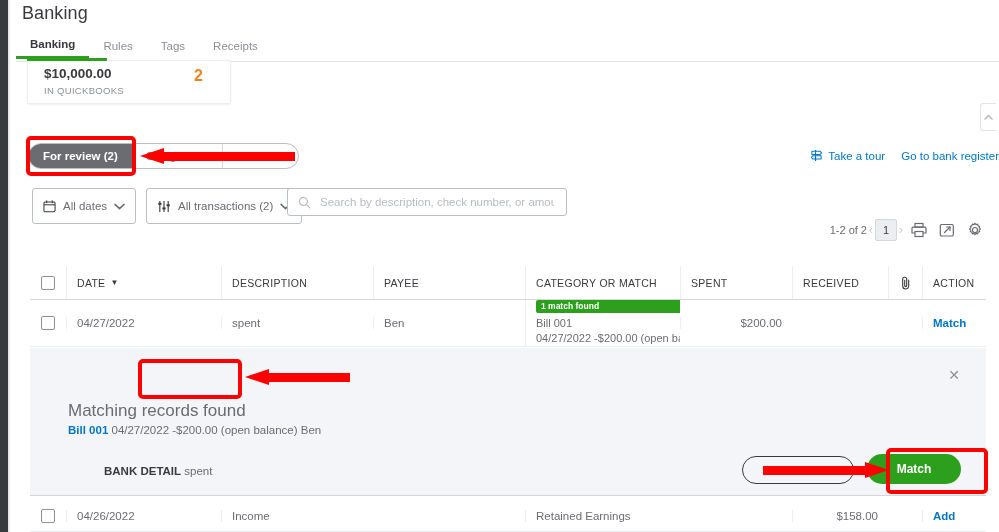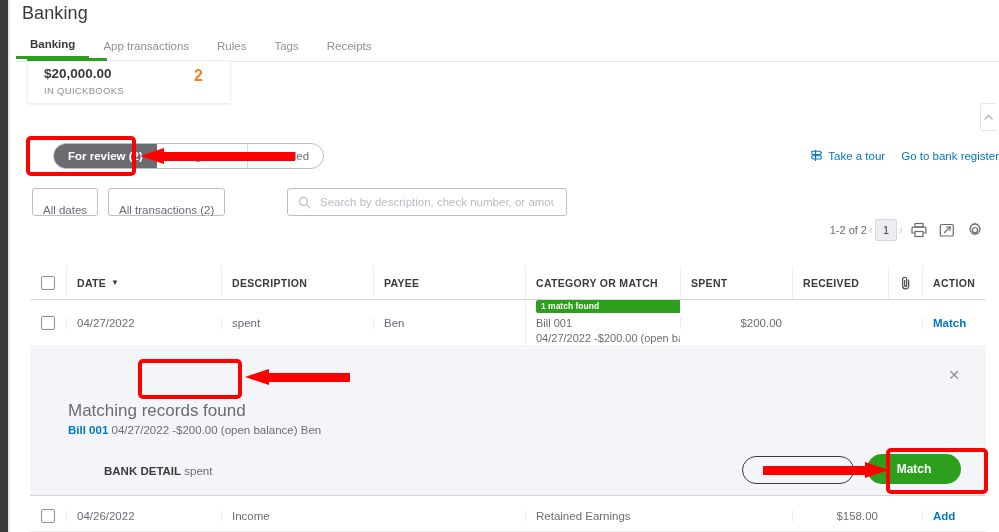--- a/index.html
+++ b/index.html
@@ -93,21 +93,21 @@
     background: #ffffff;
     border: 1px solid #e3e5e8;
     border-right: none;
     border-radius: 3px 0 0 3px;
     display: flex; align-items: center; justify-content: center;
     cursor: pointer;
   }
 
   
   .pill-group {
-    position: absolute; left: 53px; top: 143px;
+    position: absolute; left: 28px; top: 143px;
     height: 26px;
     display: flex;
     border: 1px solid #babec5;
     border-radius: 14px;
     background: #ffffff;
     overflow: hidden;
   }
   .pill-seg {
     display: flex; align-items: center; justify-content: center;
     font-size: 11.5px; color: #6b6c72;
@@ -125,25 +125,24 @@
   .toolbar-links {
     position: absolute; top: 149px; right: 0;
     display: flex; align-items: center; gap: 16px;
     font-size: 11.5px;
   }
   .tlink { color: #0077c5; cursor: pointer; display: flex; align-items: center; gap: 5px; white-space: nowrap; }
 
   
   .filters { position: absolute; left: 32px; top: 188px; display: flex; gap: 10px; align-items: center; }
   .fbtn {
-    height: 28px; border: 1px solid #babec5; border-radius: 3px;
+    height: 36px; border: 1px solid #babec5; border-radius: 3px;
     background: #fff; display: flex; align-items: center; gap: 7px;
-    padding: 8px 10px; font-size: 11.5px; color: #6b6c72; cursor: pointer;
+    padding: 0 10px; font-size: 11.5px; color: #6b6c72; cursor: pointer;
     white-space: nowrap;
-    flex-direction: column;
   }
   .searchbox {
     position: absolute; left: 287px; top: 188px;
     width: 280px; height: 28px;
     border: 1px solid #babec5; border-radius: 3px; background: #fff;
     display: flex; align-items: center; gap: 7px; padding: 0 10px;
   }
   .searchbox input {
     border: none; outline: none; flex: 1;
     font-size: 11.5px; color: #6b6c72;
@@ -164,21 +163,21 @@
     display: flex; align-items: center; justify-content: center;
     font-size: 11px; color: #393a3d; border-radius: 2px; cursor: pointer;
   }
   .pg-icons { display: flex; align-items: center; gap: 12px; margin-left: 6px; }
 
   
   .table { position: absolute; left: 30px; top: 266px; width: 956px; }
   .thead {
     display: flex; height: 34px; align-items: flex-start;
     border-bottom: 1px solid #d4d7dc;
-    font-size: 10.5px; font-weight: bold; color: #393a3d; letter-spacing: .3px;
+    font-size: 10.5px; font-weight: normal; color: #393a3d; letter-spacing: .3px;
   }
   .trow {
     display: flex; min-height: 44px; align-items: center;
     border-bottom: 1px solid #eceef1;
     font-size: 11.5px; color: #6b6c72;
   }
   .c { padding: 0 10px; border-left: 1px solid #eceef1; height: 100%;
        display: flex; align-items: center; overflow: hidden; }
   .thead .c { align-items: center; }
   .c.first { border-left: none; }
@@ -274,30 +273,29 @@
 
   <div class="rail"></div>
   <div class="rail-shadow"></div>
 
   <div class="page-title">Banking</div>
 
   <div class="tabstrip">
     <div class="tabline"></div>
     <div class="tabs">
       <div class="tab active">Banking</div>
-      <div class="tab">App transactions</div>
       <div class="tab">Rules</div>
       <div class="tab">Tags</div>
       <div class="tab">Receipts</div>
     </div>
   </div>
 
   <div class="acct-card">
     <div class="acct-topbar"></div>
-    <div class="acct-amount">$20,000.00</div>
+    <div class="acct-amount">$10,000.00</div>
     <div class="acct-sub">IN QUICKBOOKS</div>
     <div class="acct-count">2</div>
   </div>
 
   <div class="collapse-btn">
     <svg width="9" height="6" viewBox="0 0 9 6">
       <path d="M1 5 L4.5 1.5 L8 5" fill="none" stroke="#b7bbc2" stroke-width="1.6" stroke-linecap="round" stroke-linejoin="round"></path>
     </svg>
   </div>
 

